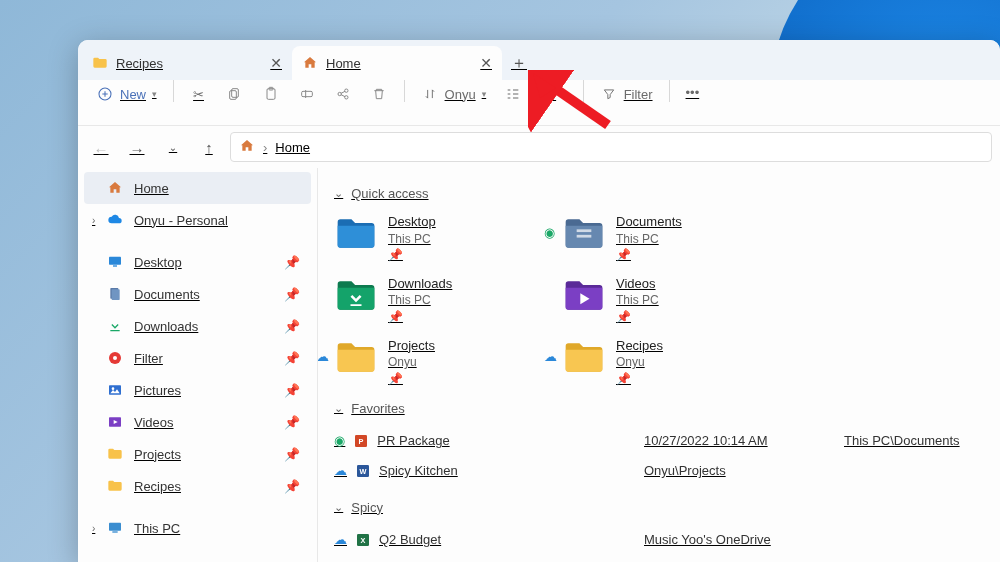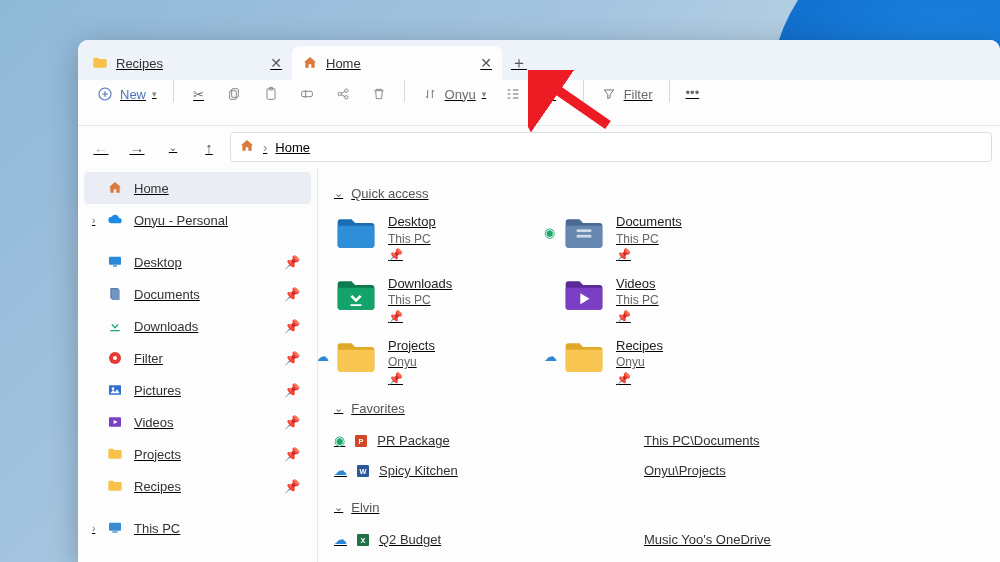--- a/index.html
+++ b/index.html
@@ -532,39 +532,40 @@
         <div class="c1">
           <span style="color:#1aa867;">◉</span>
           <span class="file-ico">
               <svg viewBox="0 0 24 24" width="16" height="16">
                 <rect x="3" y="3" width="18" height="18" rx="2" fill="#d24726"></rect>
                 <text x="12" y="16" font-size="11" fill="#fff" text-anchor="middle" font-weight="bold">P</text>
               </svg>
             </span>
           <span>PR Package</span>
         </div>
+        <div class="c2">10/27/2022 10:14 AM</div>
         <div class="c3">This PC\Documents</div>
       </div>
       <div class="fav-row">
         <div class="c1">
           <span style="color:#2b88d9;">☁</span>
           <span class="file-ico">
               <svg viewBox="0 0 24 24" width="16" height="16">
                 <rect x="3" y="3" width="18" height="18" rx="2" fill="#2b579a"></rect>
                 <text x="12" y="16" font-size="11" fill="#fff" text-anchor="middle" font-weight="bold">W</text>
               </svg>
             </span>
           <span>Spicy Kitchen</span>
         </div>
         <div class="c3">Onyu\Projects</div>
       </div>
 
       <div class="section-hdr" style="margin-top:14px;">
         <span class="chev">⌄</span>
-        <span>Elvin</span>
+        <span>Spicy</span>
       </div>
 
       <div class="fav-row">
         <div class="c1">
           <span style="color:#2b88d9;">☁</span>
           <span class="file-ico">
               <svg viewBox="0 0 24 24" width="16" height="16">
                 <rect x="3" y="3" width="18" height="18" rx="2" fill="#217346"></rect>
                 <text x="12" y="16" font-size="11" fill="#fff" text-anchor="middle" font-weight="bold">X</text>
               </svg>

